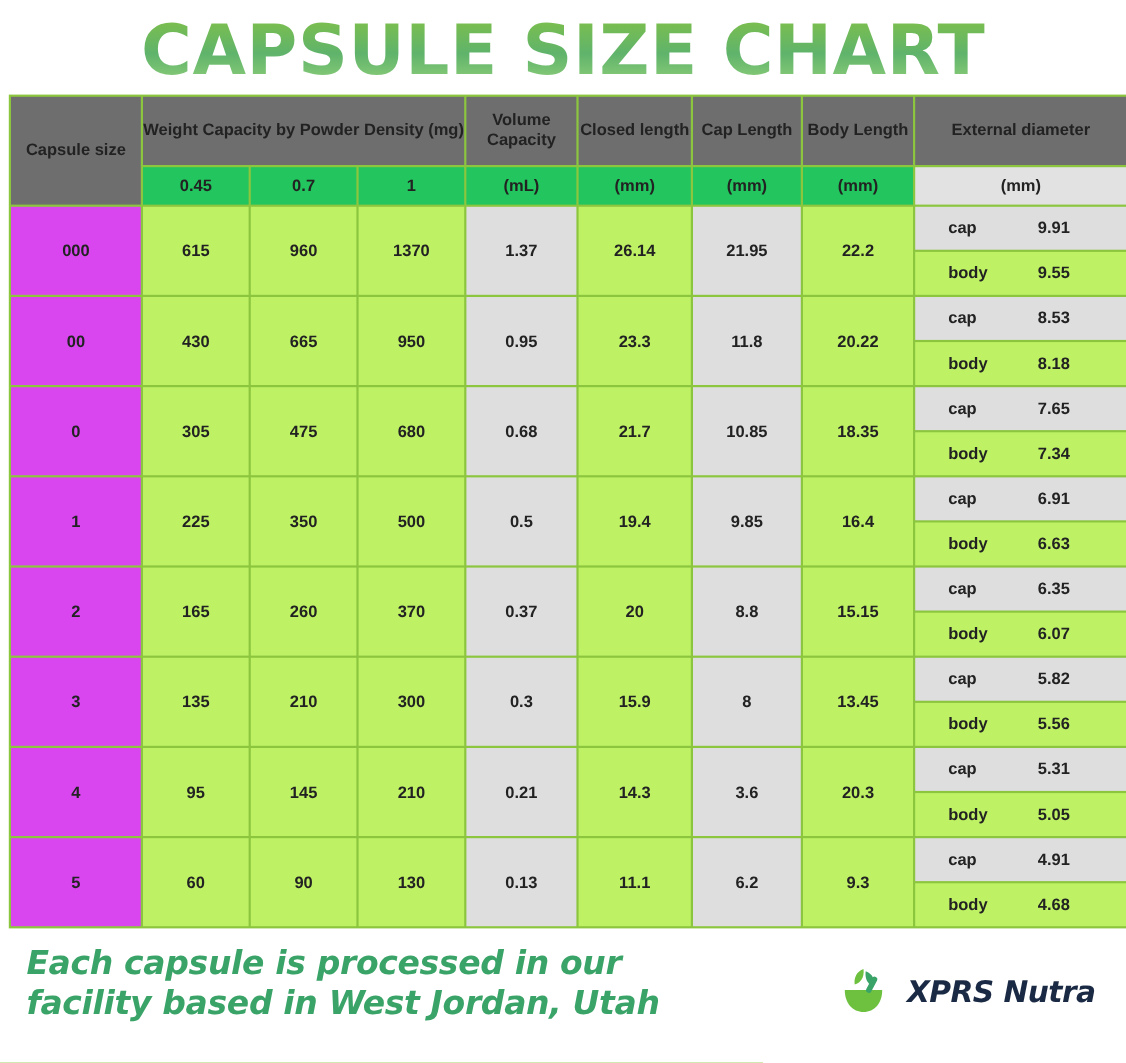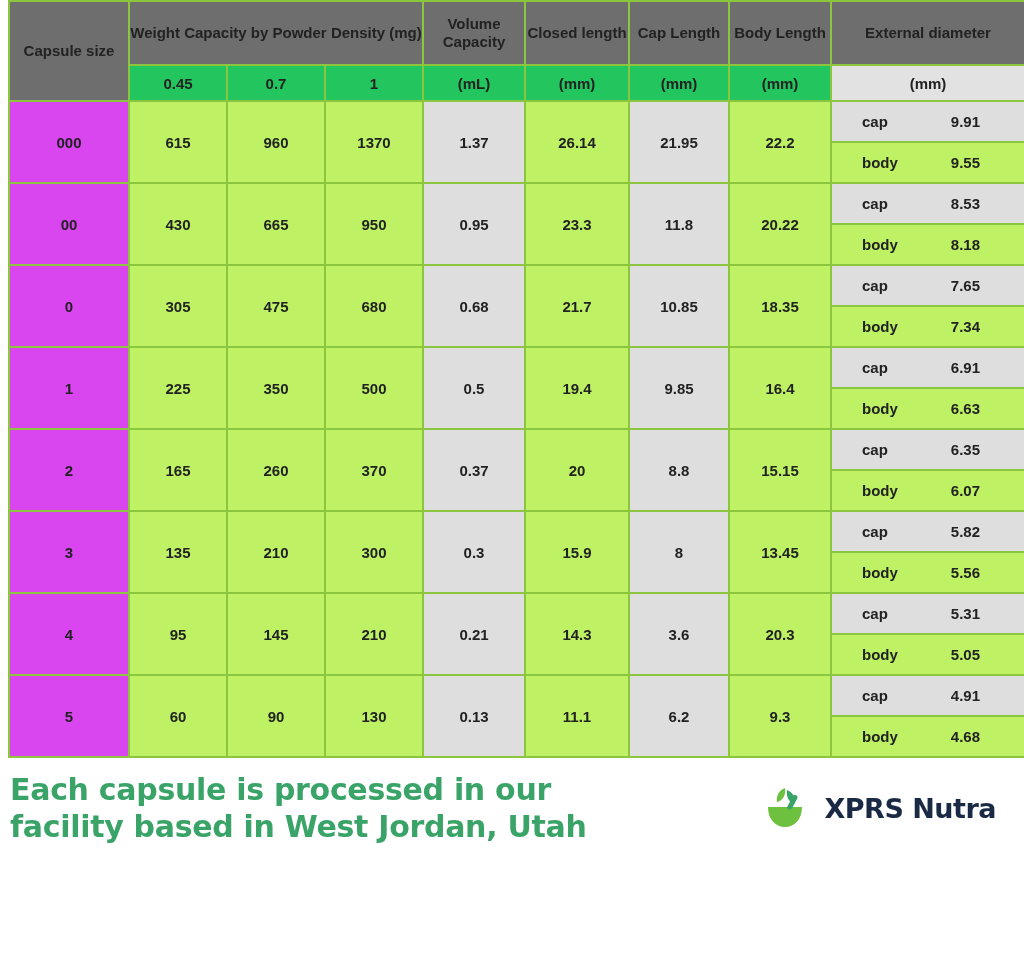--- a/index.html
+++ b/index.html
@@ -98,39 +98,40 @@
     box-sizing: border-box;
     border-radius: 14px;
   }
   .ext-label {
     flex: 0 0 auto;
     width: 74px;
     text-align: left;
   }
   .ext-val {
     flex: 1 1 auto;
-    text-align: right;
+    text-align: center;
     padding-right: 18px;
   }
   .ext-head-sub {
     background: #e2e2e2;
   }
 
   
   table.chart {
     background: #8cc63f;
   }
 
   
   .footer {
     display: flex;
-    align-items: center;
+    align-items: flex-end;
     justify-content: space-between;
-    padding: 14px 22px 0 10px;
+    padding: 14px 22px 0 24px;
     box-sizing: border-box;
+    font-style: italic;
   }
   .footer-text {
     font-family: "DejaVu Sans", sans-serif;
     font-size: 30px;
     font-weight: 900;
     color: #3aa468;
     line-height: 1.22;
     letter-spacing: -0.3px;
     max-width: 640px;
   }
@@ -152,20 +153,23 @@
     color: #1b2a44;
     letter-spacing: -0.5px;
     white-space: nowrap;
   }
 </style>
 </head>
 <body>
 
 <div class="page">
 
+  <div class="title-wrap">
+    <div class="title">CAPSULE SIZE CHART</div>
+  </div>
 
   <div class="table-area">
     <table class="chart">
       <colgroup>
         <col style="width:118px">
         <col style="width:96px">
         <col style="width:96px">
         <col style="width:96px">
         <col style="width:100px">
         <col style="width:102px">

